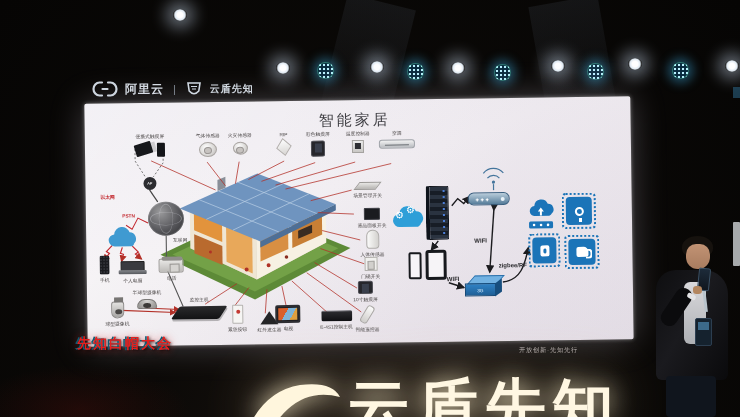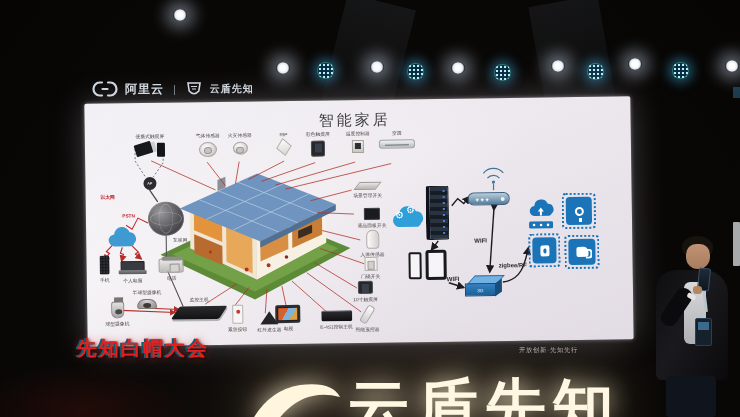--- a/index.html
+++ b/index.html
@@ -94,21 +94,21 @@
   .chip{position:absolute;border:2px dotted #1b74b8;padding:2px;border-radius:4px;z-index:4;}
   .chip-in{background:#1b74b8;border-radius:4px;display:flex;align-items:center;justify-content:center;}
   .bulb{width:9px;height:9px;border:2px solid #fff;border-radius:50%;position:relative;}
   .bulb::after{content:"";position:absolute;left:2px;top:9px;width:3px;height:4px;background:#fff;}
   .lockg{width:9px;height:11px;background:#fff;border-radius:2px;position:relative;}
   .lockg::after{content:"";position:absolute;left:3px;top:3px;width:3px;height:5px;background:#1b74b8;border-radius:2px;}
   .kettle{width:12px;height:10px;background:#fff;border-radius:2px 5px 2px 2px;position:relative;}
   .kettle::after{content:"";position:absolute;right:-4px;top:2px;width:5px;height:6px;border:2px solid #fff;border-left:none;border-radius:0 4px 4px 0;}
   .netlbl{position:absolute;font-size:8px;color:#2b2b2e;z-index:5;transform:scale(.75);transform-origin:left center;white-space:nowrap;font-weight:bold;}
   
-  .conf-title{position:absolute;left:77px;top:335px;font-size:20px;font-weight:900;color:#e2201f;
+  .conf-title{position:absolute;left:77px;top:335px;font-size:14px;font-weight:900;color:#e2201f;
     letter-spacing:2px;text-shadow:-2px 0 0 #0d5d74,1px 1px 3px rgba(0,0,0,.8),0 0 8px rgba(226,32,31,.55);}
   .slogan{position:absolute;left:519px;top:346px;font-size:8px;color:#b7b0b0;transform:scale(.78);transform-origin:left top;letter-spacing:1px;}
   .bigtext{position:absolute;left:232px;top:373px;width:480px;height:44px;overflow:hidden;
     filter:drop-shadow(0 0 12px rgba(255,242,205,.85)) drop-shadow(0 0 30px rgba(255,225,170,.45));}
   .bigtext .bt{position:absolute;left:116px;top:4px;font-size:62px;font-weight:800;line-height:1;
     color:#fff7e2;letter-spacing:6px;white-space:nowrap;}
   
   .presenter{position:absolute;left:640px;top:230px;width:100px;height:187px;z-index:8;}
   .pr-hair{position:absolute;left:42px;top:6px;width:31px;height:22px;background:#16120e;border-radius:50% 50% 42% 42%;}
   .pr-face{position:absolute;left:46px;top:14px;width:24px;height:25px;background:linear-gradient(#c29374,#a87c5f);border-radius:42% 42% 48% 48%;}

